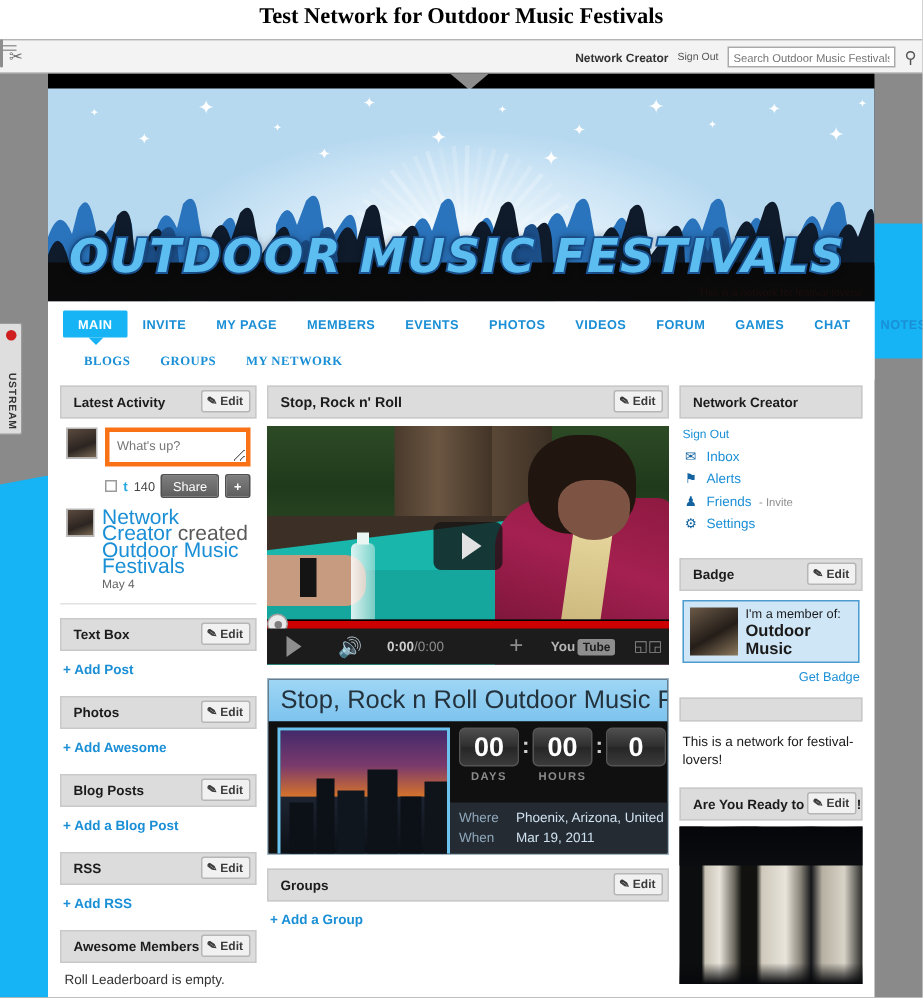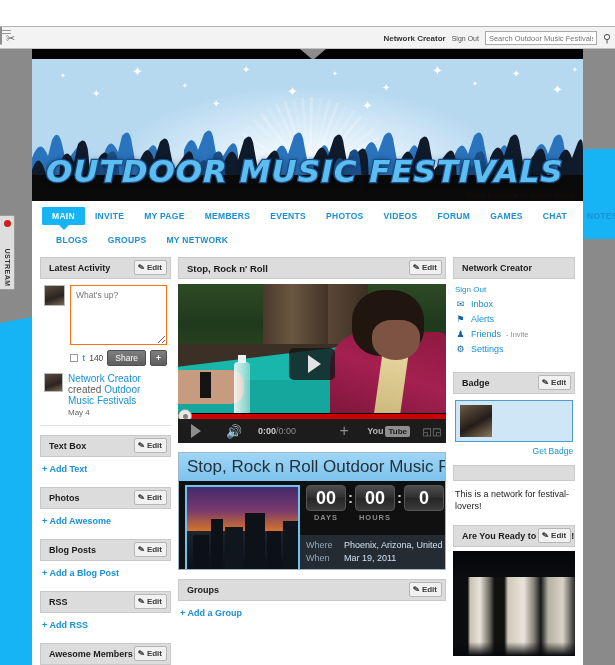--- a/index.html
+++ b/index.html
@@ -127,21 +127,21 @@
   #banner-sub {
     position:absolute; right:8px; bottom:2px;
     font-size:7px; color:#2a1010; opacity:0.55;
   }
 
   
   #nav {
     position:relative; width:551px; background:#fff; padding:6px 10px 4px 10px;
   }
   #nav-row1, #nav-row2 { display:flex; align-items:center; }
-  #nav-row2 { margin-top:6px; padding-left:4px; }
+  #nav-row2 { margin-top:6px; padding-left:4px;font-family:Liberation Serif, serif; }
   .nav-item {
     font-size:8.5px; font-weight:bold; color:#1a8fd6; letter-spacing:0.3px;
     padding:4px 10px; text-transform:uppercase; white-space:nowrap; cursor:pointer;
   }
   .nav-item.active {
     background:#16b4f4; color:#ffffff; position:relative; border-radius:1px;
   }
   .nav-item.active:after {
     content:""; position:absolute; left:50%; margin-left:-4px; bottom:-5px;
     border-left:5px solid transparent; border-right:5px solid transparent;
@@ -174,41 +174,41 @@
   .add-link { color:#1a8fd6; font-size:9px; font-weight:bold; cursor:pointer; }
 
   
   .composer { display:flex; gap:5px; padding:6px 4px 0 4px; }
   .avatar {
     width:21px; height:21px; background:linear-gradient(160deg,#5b4a3f,#2b2420 60%,#7a6a55);
     border:1px solid #b9b9b9; flex:none;
   }
   .avatar.small { width:19px; height:19px; }
   .whatsup {
-    flex:1; height:60px; border:1px solid #f97316; background:#fff;
+    flex:1; height:26px; border:3px solid #f97316; background:#fff;
     font-size:8.5px; color:#9e9e9e; padding:4px 5px;
     font-family:"Liberation Sans", sans-serif;
   }
   .composer-row {
     display:flex; align-items:center; justify-content:flex-end;
     gap:4px; padding:5px 4px 0 0;
   }
   .chk { width:8px; height:8px; border:1px solid #9a9a9a; background:#fff; }
   .tw-icon { font-size:9px; color:#2ba9e0; font-weight:bold; }
   .char-count { font-size:8.5px; color:#444; }
   .btn-share {
     background:linear-gradient(#7e7e7e,#5e5e5e); color:#fff; border:1px solid #4f4f4f;
     font-size:8.5px; font-weight:normal; padding:2px 7px; border-radius:2px; cursor:pointer;
   }
   .btn-plus {
     background:linear-gradient(#7e7e7e,#5e5e5e); color:#fff; border:1px solid #4f4f4f;
     font-size:8.5px; font-weight:bold; padding:2px 5px; border-radius:2px; cursor:pointer;
   }
   .activity-item { display:flex; gap:5px; padding:7px 4px 8px 4px; border-bottom:1px solid #e2e2e2; }
-  .activity-text { font-size:10px; line-height:11px; color:#5a5a5a; }
+  .activity-text { font-size:14px; line-height:11px; color:#5a5a5a; }
   .activity-text a { color:#1a8fd6; text-decoration:none; font-weight:normal; }
   .activity-date { font-size:8px; color:#666; margin-top:2px; }
   .empty-note { font-size:9px; color:#333; padding:6px 3px; }
 
   
   #video-wrap { position:relative; width:268px; height:159px; background:#000; margin-top:5px; overflow:hidden; }
   #video-scene { position:absolute; inset:0; }
   #vid-sky { position:absolute; left:0; top:0; width:268px; height:68px;
     background:linear-gradient(#2d4a26,#1f3a1b 60%,#2a4422); }
   #vid-trunk { position:absolute; left:85px; top:0; width:72px; height:78px;
@@ -348,20 +348,21 @@
   }
   #photo-img:before { content:""; position:absolute; left:0; top:0; width:100%; height:26px;
     background:linear-gradient(#05060a,#0a0c10); }
   #photo-img:after { content:""; position:absolute; left:0; bottom:0; width:100%; height:14px;
     background:linear-gradient(rgba(0,0,0,0),#07080b); }
 </style>
 </head>
 <body>
 
 <div id="browser-top">
+  <div id="page-title-bar">Test Network for Outdoor Music Festivals</div>
 </div>
 
 <div id="toolbar">
   <span class="tb-icon" id="tb-scissors">✂</span>
   <span id="tb-window"></span>
   <div id="tb-right">
     <span id="tb-user">Network Creator</span>
     <span id="tb-signout">Sign Out</span>
     <input id="search-box" type="text" placeholder="Search Outdoor Music Festivals" style="">
     <span id="search-icon">⚲</span>
@@ -516,21 +517,21 @@
 
         <div class="module">
           <div class="mod-head">
             <span>Text Box</span>
             <span class="edit-btn">
               <span class="pencil">✎</span>
               <span>Edit</span>
             </span>
           </div>
           <div class="mod-body">
-            <span class="add-link">+ Add Text</span>
+            <span class="add-link">+ Add Post</span>
           </div>
         </div>
 
         <div class="module">
           <div class="mod-head">
             <span>Photos</span>
             <span class="edit-btn">
               <span class="pencil">✎</span>
               <span>Edit</span>
             </span>
@@ -719,20 +720,24 @@
         <div class="module">
           <div class="mod-head">
             <span>Badge</span>
             <span class="edit-btn">
               <span class="pencil">✎</span>
               <span>Edit</span>
             </span>
           </div>
           <div id="badge-box">
             <div id="badge-img"></div>
+            <div id="badge-txt">
+              <span>I'm a member of:</span>
+              <span class="big">Outdoor Music</span>
+            </div>
           </div>
           <div id="get-badge">Get Badge</div>
         </div>
 
         <div class="module">
           <div class="plain-head"></div>
           <div class="text-body">This is a network for festival-lovers!</div>
         </div>
 
         <div class="module">

